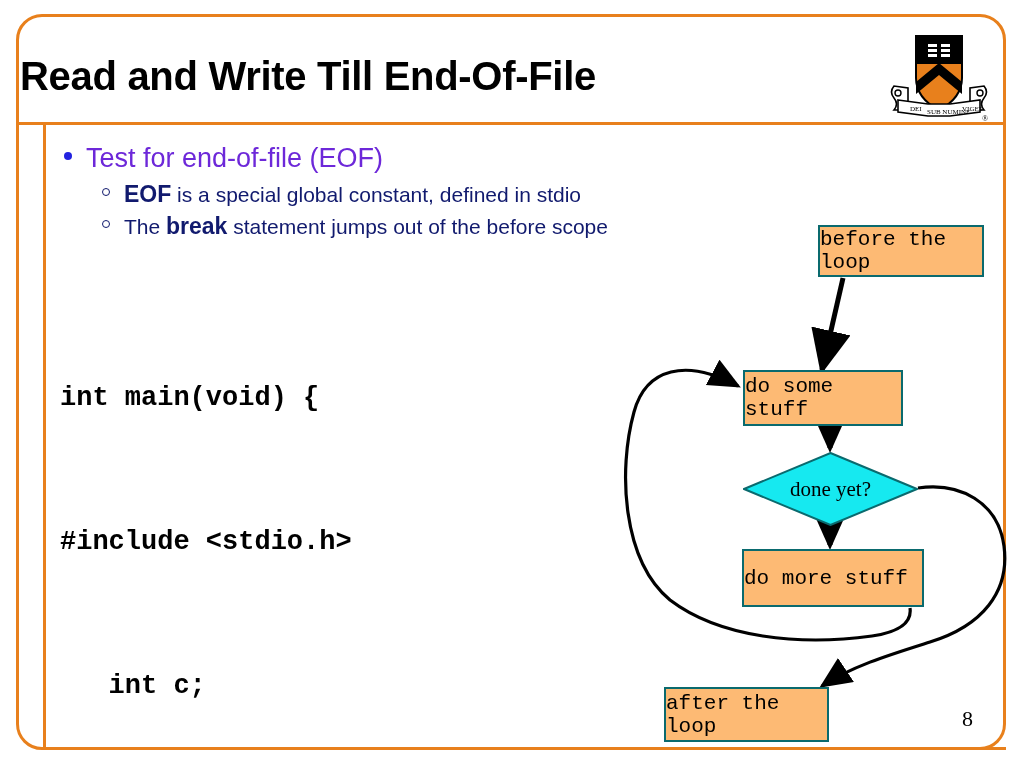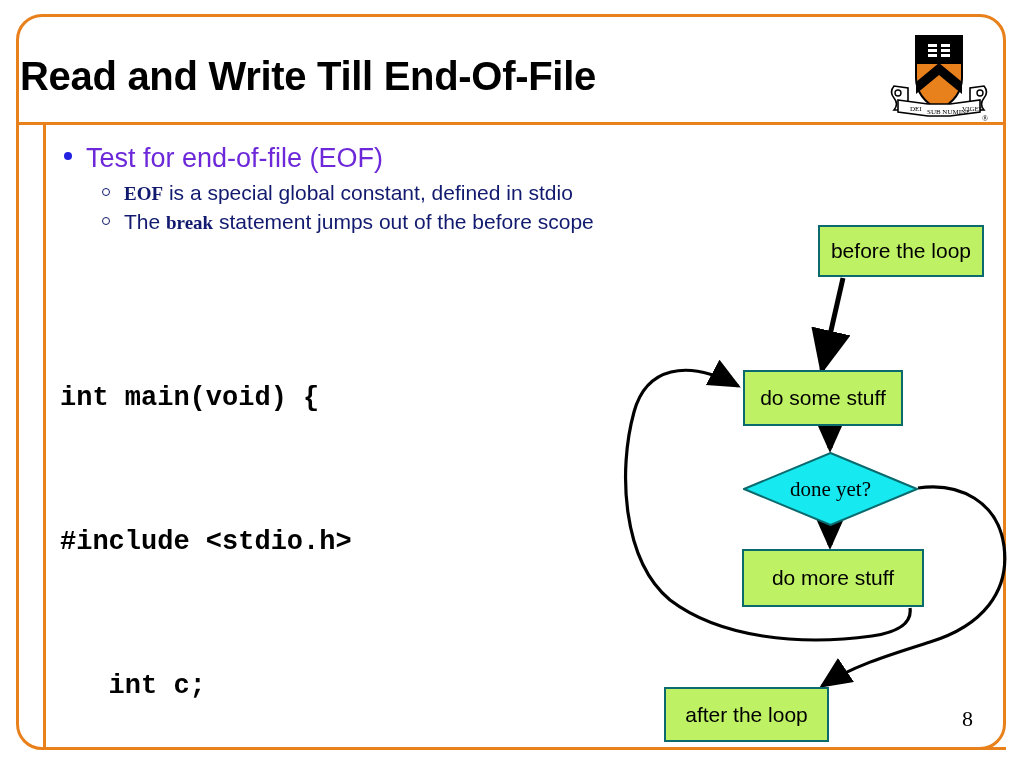--- a/index.html
+++ b/index.html
@@ -96,23 +96,23 @@
     margin-bottom:3px;
   }
   .bullet2 .circ{
     position:absolute;left:44px;top:8px;
     width:8px;height:8px;border-radius:50%;
     border:1.6px solid #111A6E;
     box-sizing:border-box;
     background:transparent;
   }
   .mono-inline{
-    font-family:Liberation Serif, serif;
+    font-family:Liberation Sans, sans-serif;
     font-weight:bold;
-    font-size:19px;
+    font-size:23px;
   }
 
   
   #code-block{
     position:absolute;
     left:60px;top:278px;
     font-family:"Liberation Mono","DejaVu Sans Mono",monospace;
     font-weight:bold;
     font-size:27px;
     line-height:48px;
@@ -122,25 +122,25 @@
   .code-line{height:48px;white-space:pre;}
 
   
   #flowchart{
     position:absolute;
     left:600px;top:190px;
     width:424px;height:578px;
   }
   .fc-box{
     position:absolute;
-    background:#bef264;
+    background:#fdba74;
     border:2px solid #0a6a6e;
     box-sizing:border-box;
-    display:flex;align-items:center;justify-content:center;
-    font-family:Liberation Sans, sans-serif;
+    display:flex;align-items:center;
+    font-family:Liberation Mono, monospace;
     font-size:21px;
     color:#000000;
   }
   .fc-diamond-wrap{
     position:absolute;
     display:flex;align-items:center;justify-content:center;
     font-family:"Liberation Serif","DejaVu Serif",serif;
     font-size:21px;
     color:#000000;
   }

